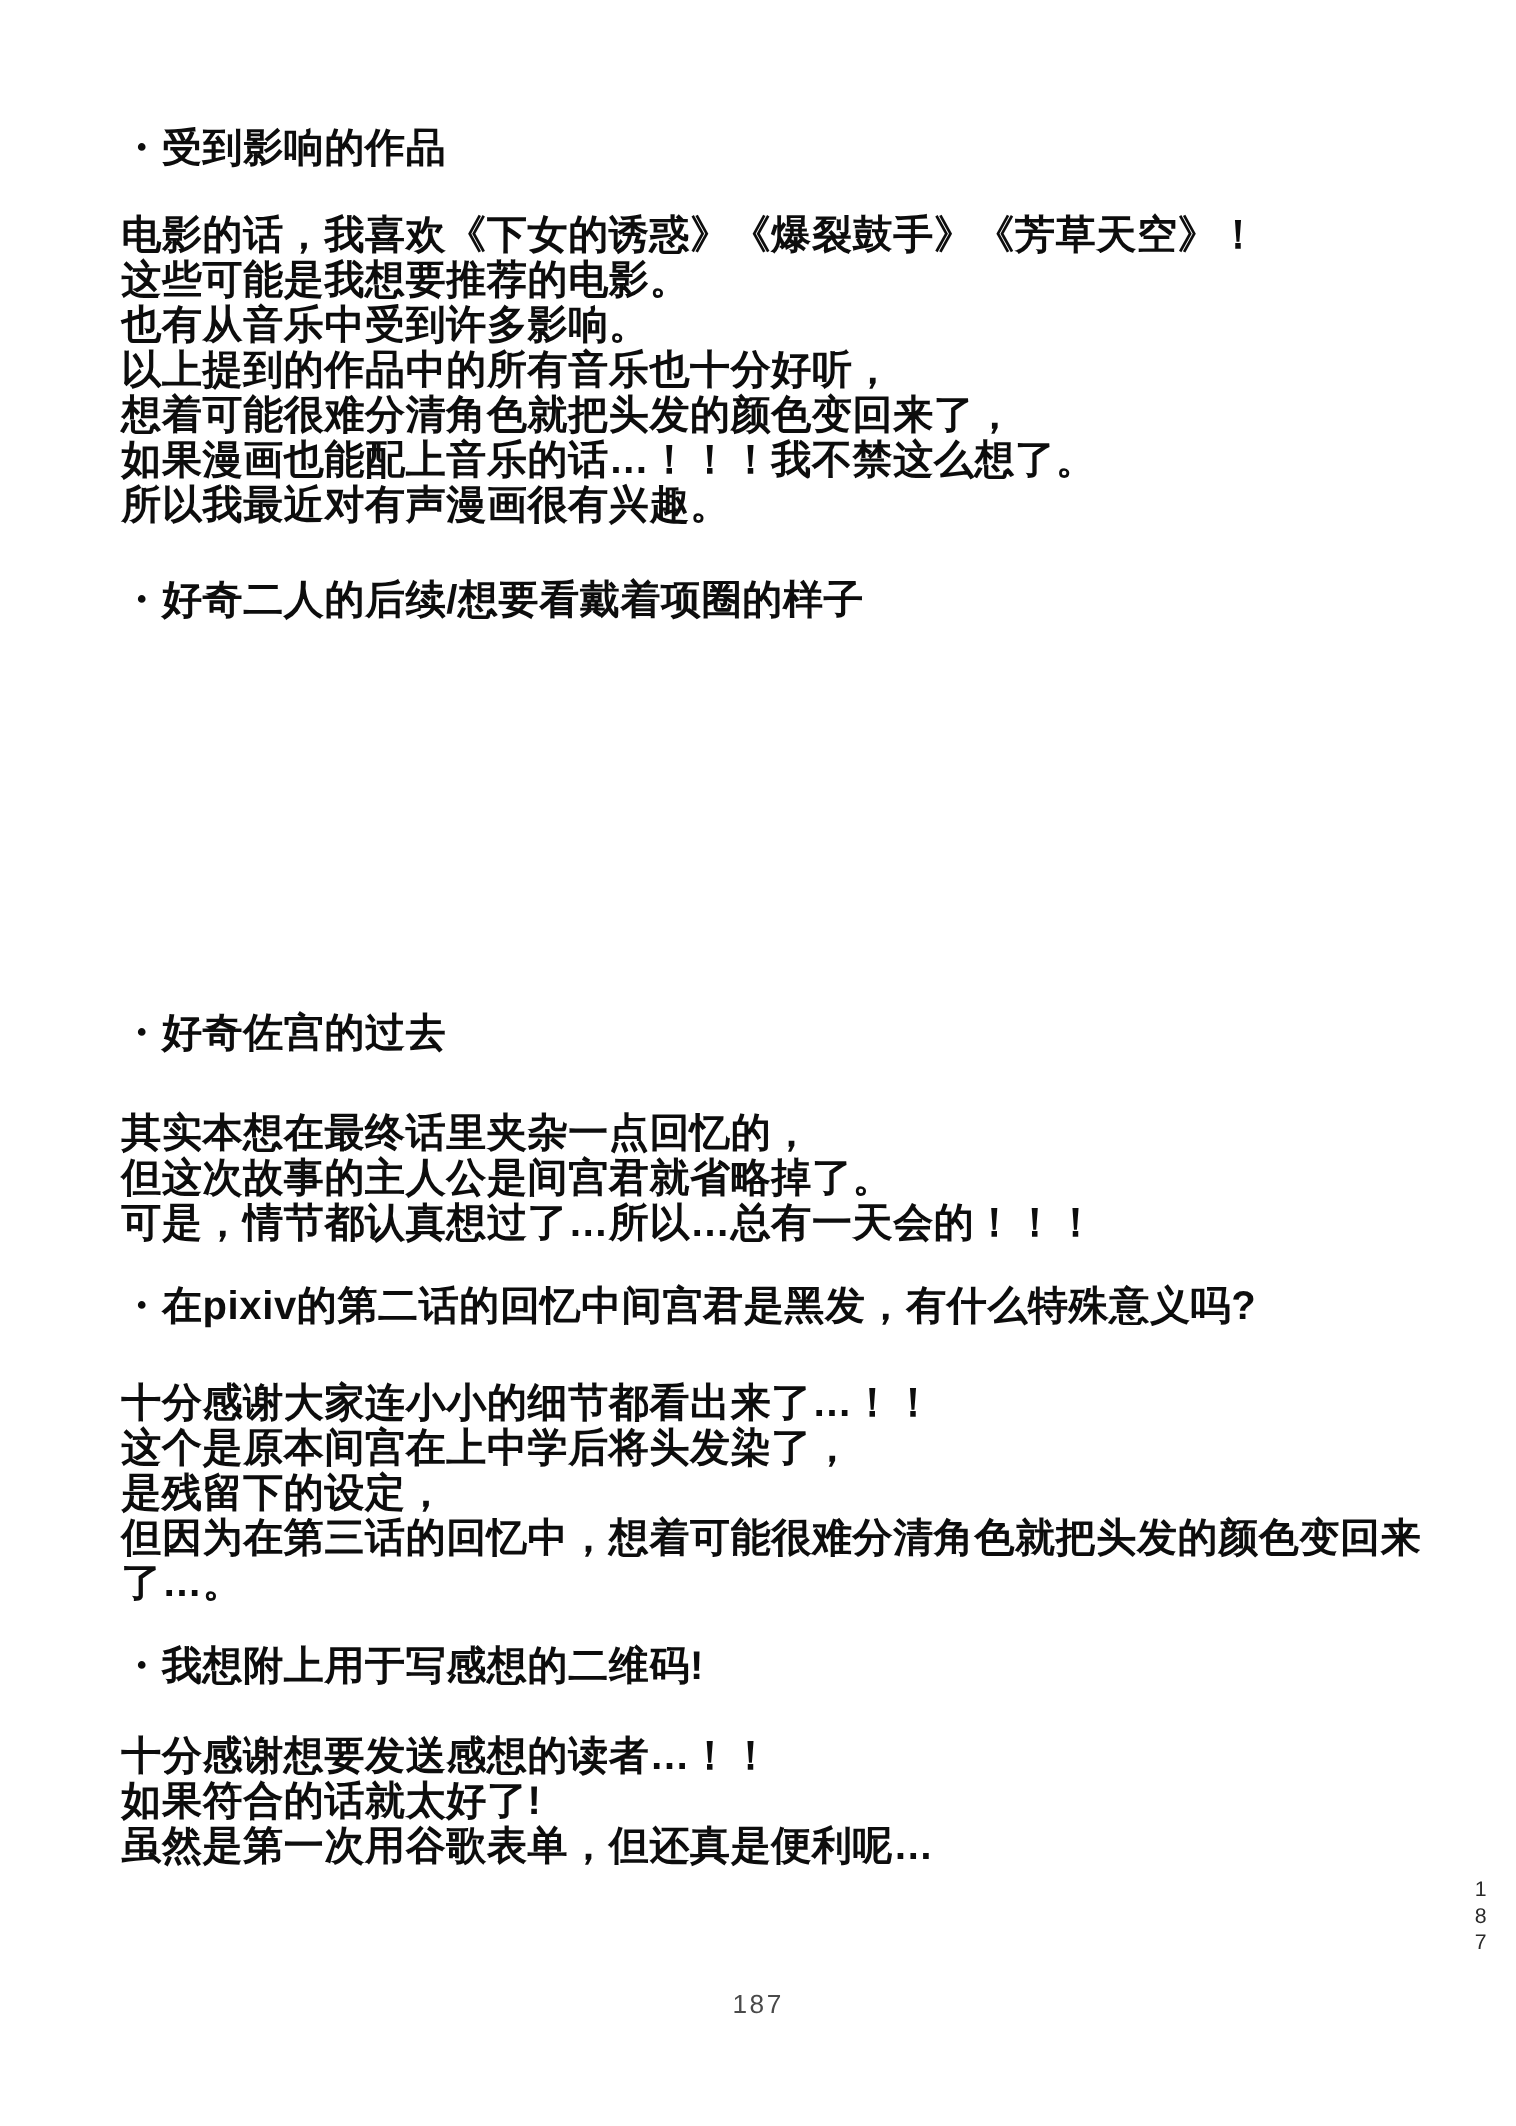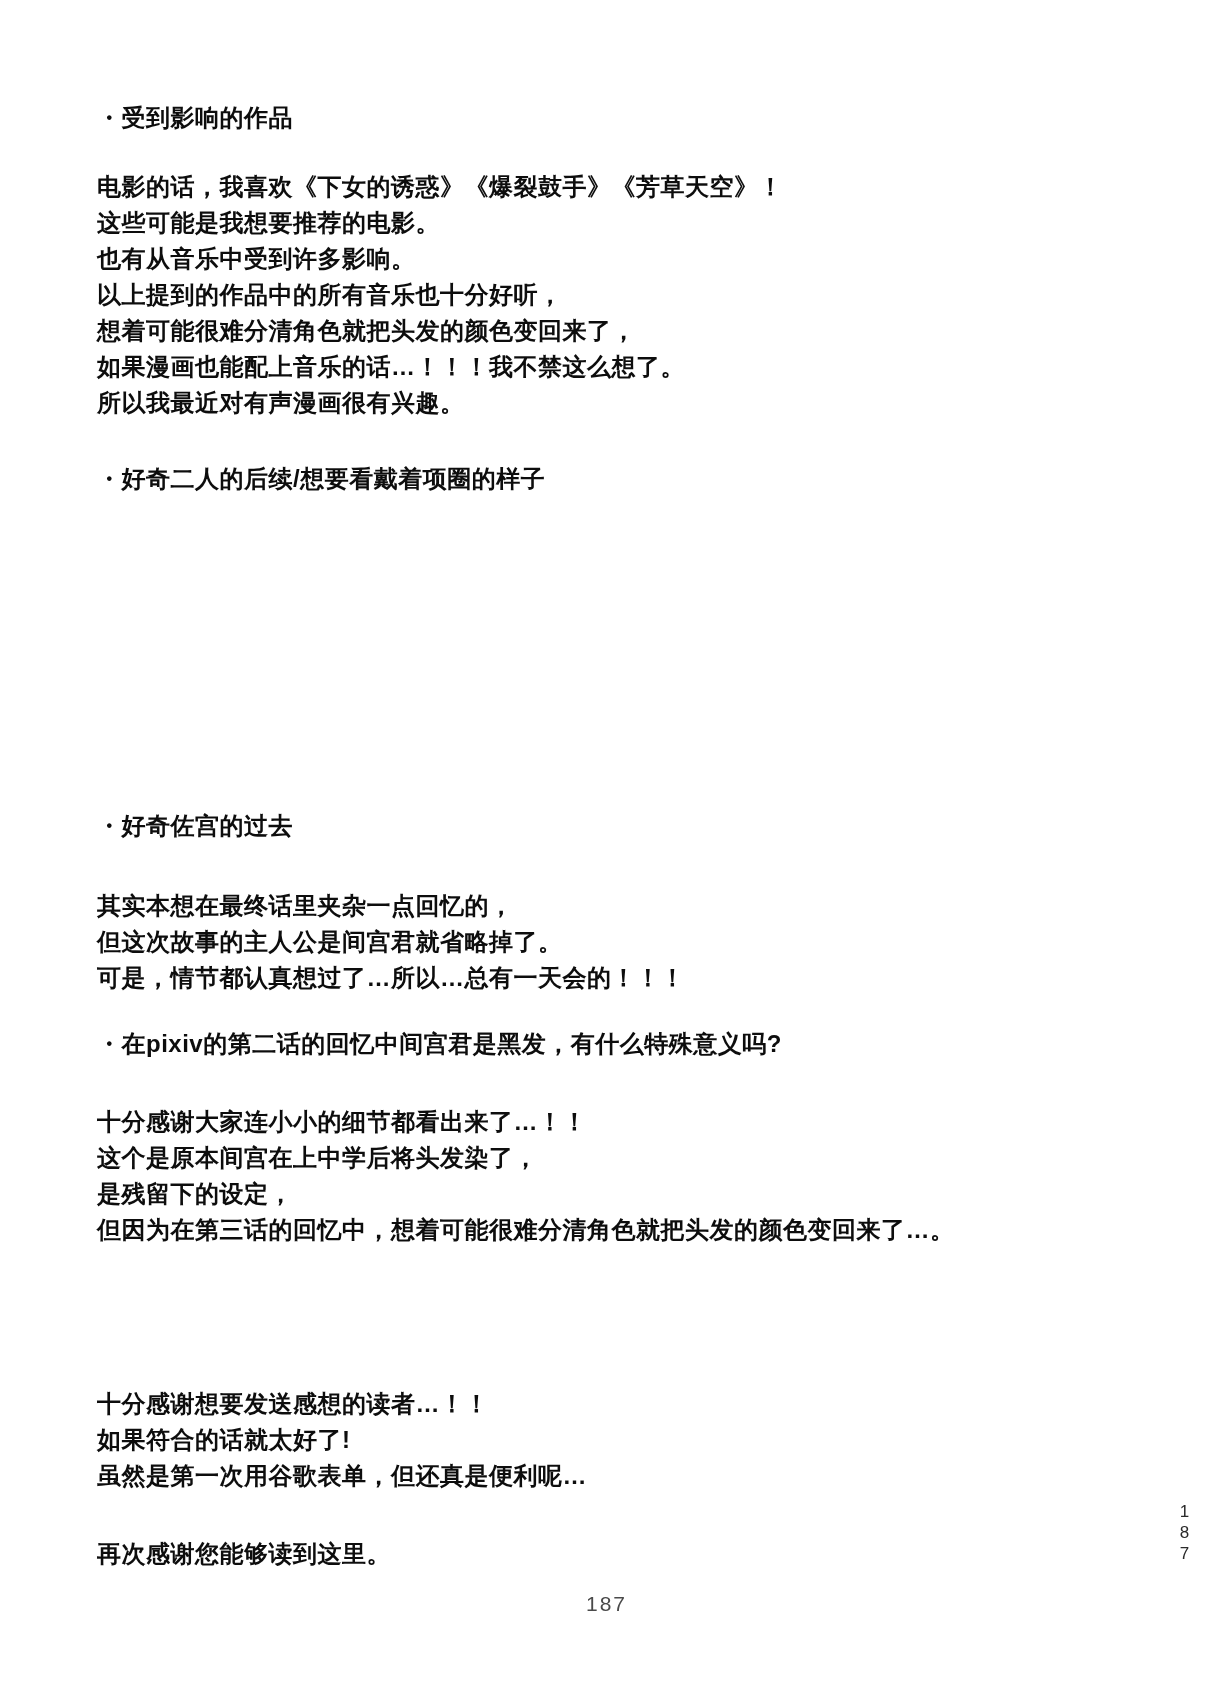--- a/index.html
+++ b/index.html
@@ -13,21 +13,21 @@
     height: 1701px;
     background: #ffffff;
     overflow: hidden;
     font-family: "Liberation Sans", "DejaVu Sans", sans-serif;
     color: #0d0d0d;
   }
   .txt {
     position: absolute;
     left: 97px;
     right: 40px;
-    font-size: 24px;
+    font-size: 32px;
     line-height: 36px;
     font-weight: 700;
     letter-spacing: 0.5px;
     white-space: pre-line;
     margin: 0;
   }
   .heading {  }
   .closing { }
   .footer-num {
     position: absolute;
@@ -73,23 +73,23 @@
   <p class="txt" style="top:888px">其实本想在最终话里夹杂一点回忆的，
 但这次故事的主人公是间宫君就省略掉了。
 可是，情节都认真想过了…所以…总有一天会的！！！</p>
 
   <h2 class="txt heading" style="top:1026px">・在pixiv的第二话的回忆中间宫君是黑发，有什么特殊意义吗?</h2>
   <p class="txt" style="top:1104px">十分感谢大家连小小的细节都看出来了…！！
 这个是原本间宫在上中学后将头发染了，
 是残留下的设定，
 但因为在第三话的回忆中，想着可能很难分清角色就把头发的颜色变回来了…。</p>
 
+  <h2 class="txt heading" style="top:1314px">・我想附上用于写感想的二维码!</h2>
   <p class="txt" style="top:1386px">十分感谢想要发送感想的读者…！！
 如果符合的话就太好了!
 虽然是第一次用谷歌表单，但还真是便利呢…</p>
 
-  <p class="txt closing" style="top:1536px">再次感谢您能够读到这里。</p>
 
   <div class="side-num">187</div>
 
   <div class="footer-num">187</div>
 
 </div>
 
 </body></html>

